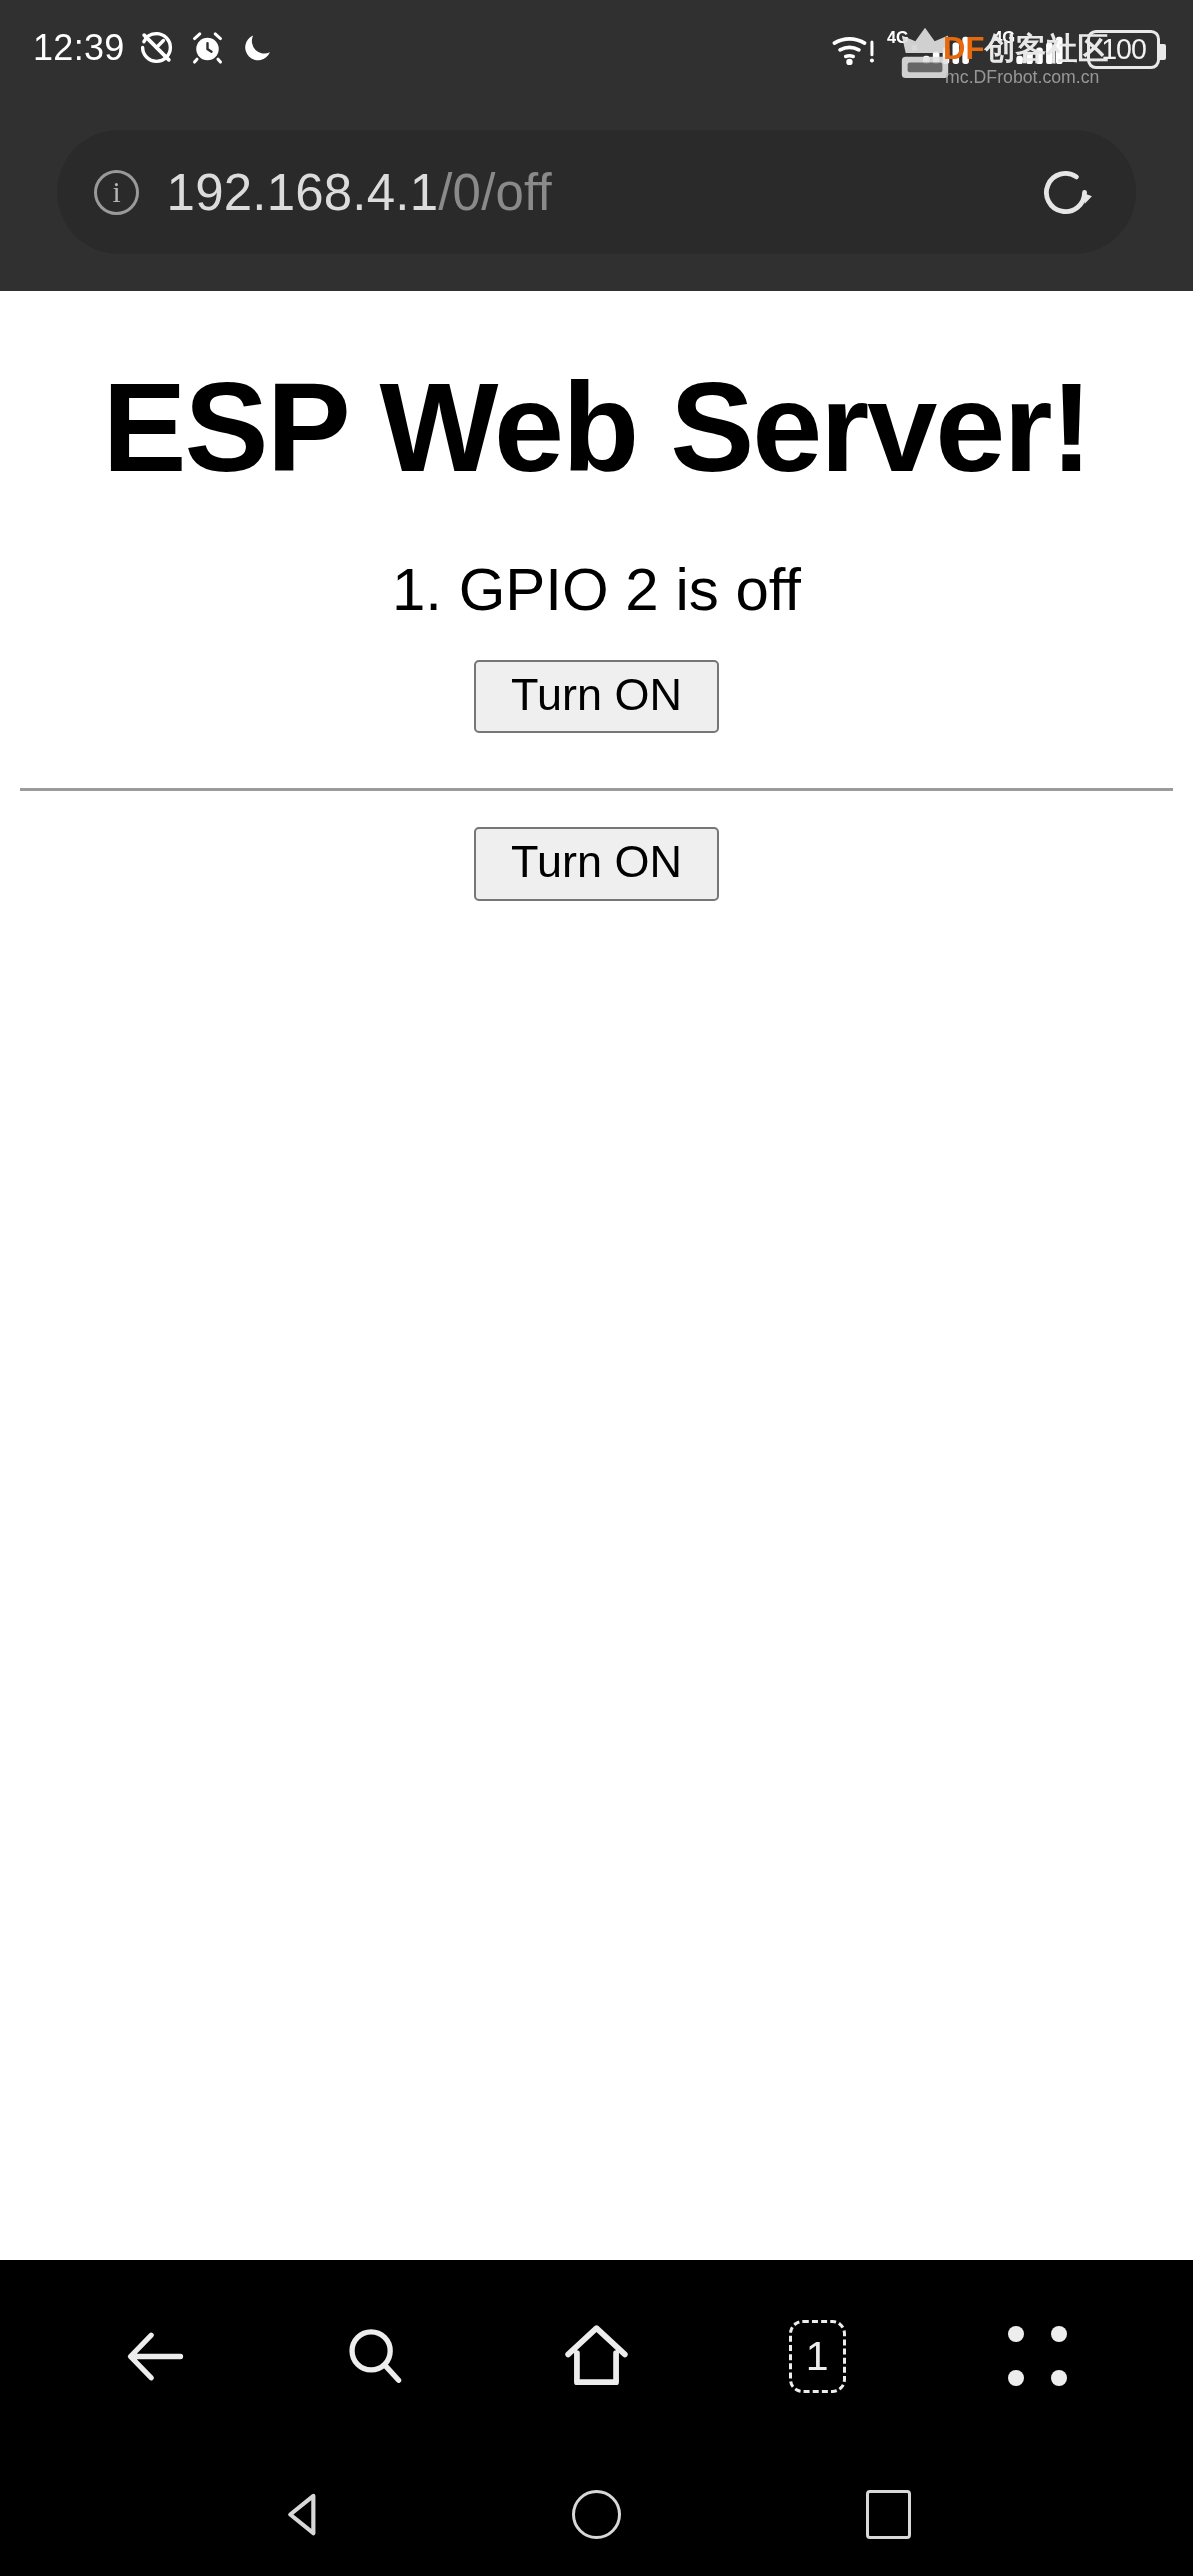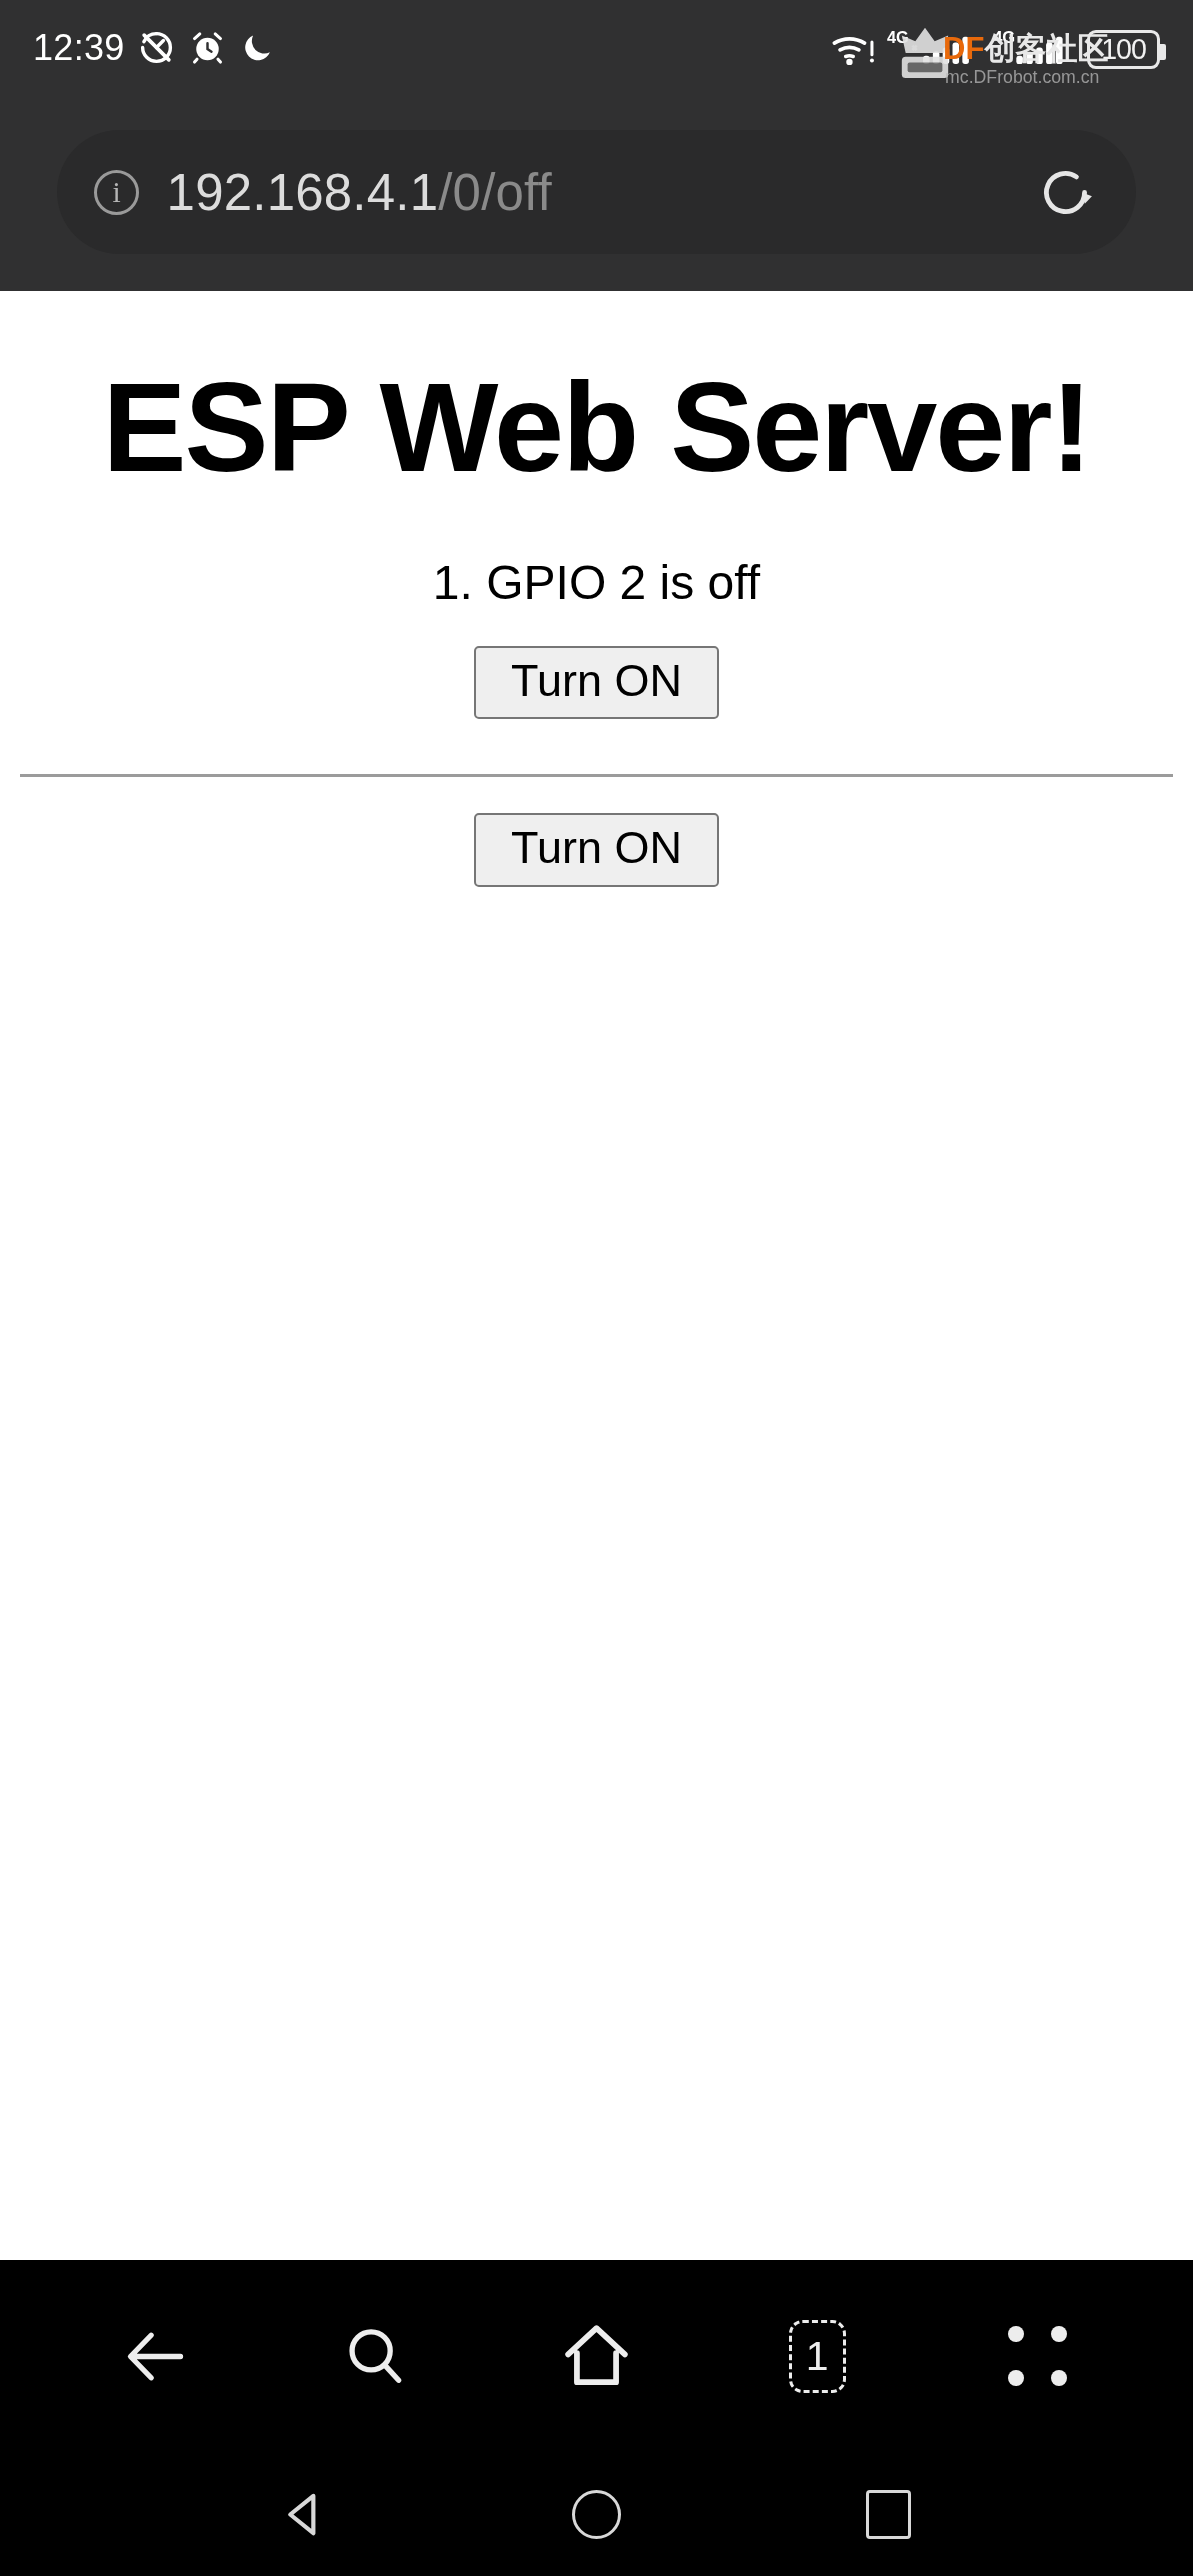--- a/index.html
+++ b/index.html
@@ -83,21 +83,21 @@
     background:#ffffff; text-align:center; overflow:hidden;
   }
   h1.page-title {
     margin-top:71px;
     font-size:126px; font-weight:bold; color:#000;
     letter-spacing:-2px; line-height:1.05;
     font-family:"Liberation Sans", sans-serif;
   }
   p.gpio-line {
     margin-top:61px;
-    font-size:48px; color:#000; font-weight:normal;
+    font-size:60px; color:#000; font-weight:normal;
     font-family:"Liberation Sans", sans-serif;
   }
   .btn-wrap { margin-top:36px; }
   button.turn-btn {
     font-family:"Liberation Sans", sans-serif;
     font-size:45px; color:#000;
     background:#efefef;
     border:2px solid #767676;
     border-radius:4.9px;
     padding:7.9px 35px 11.8px 35px;

